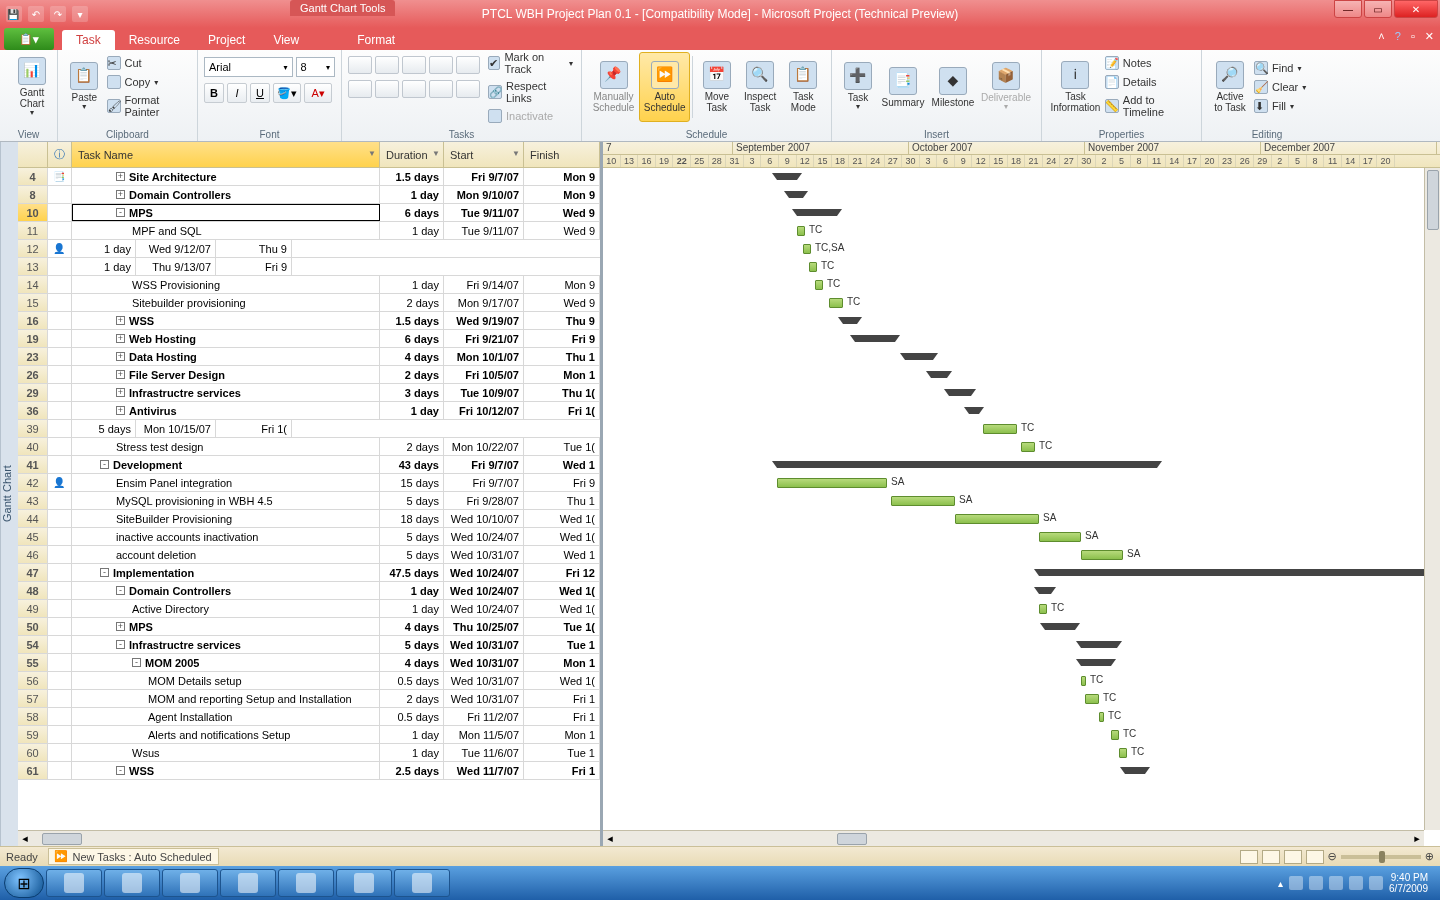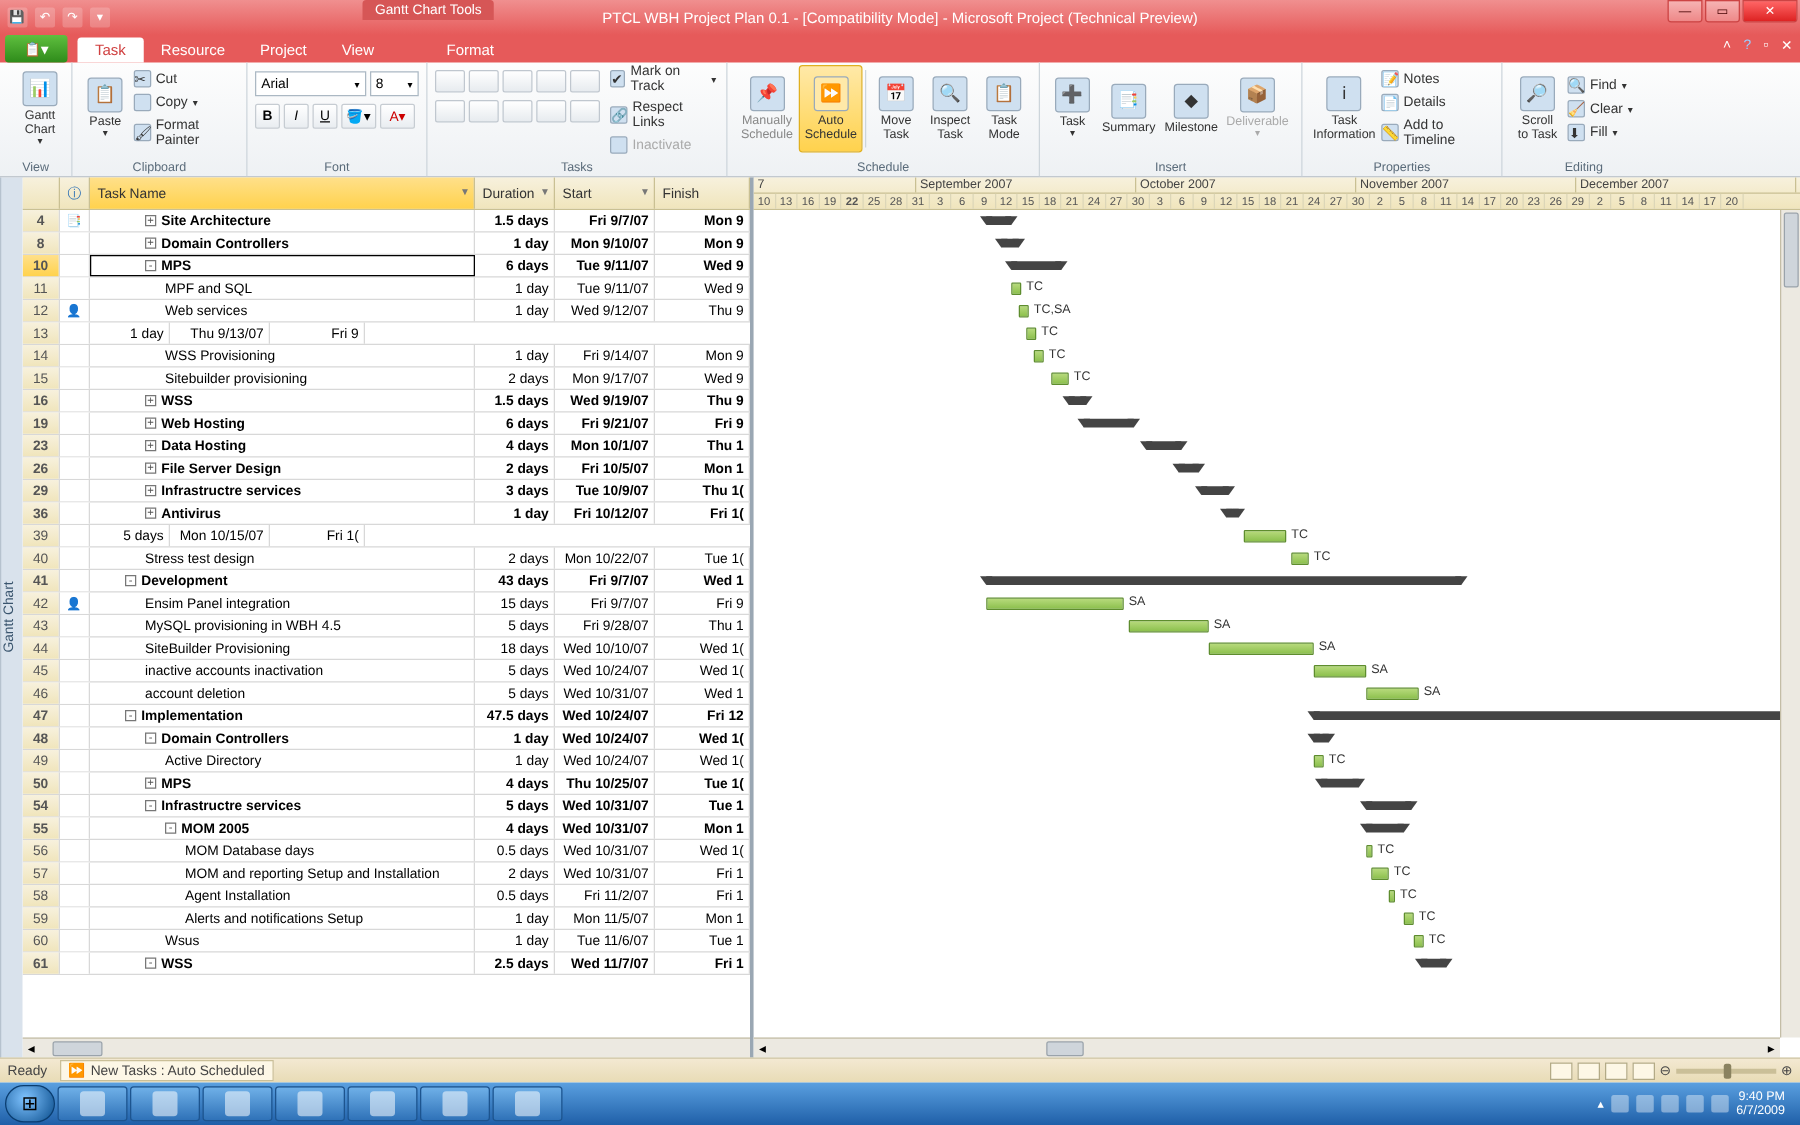--- a/index.html
+++ b/index.html
@@ -64,21 +64,21 @@
 .ghscroll .thumb{width:40px;height:12px;background:#cfd5db;border:1px solid #9aa3ab;margin-left:10px;border-radius:2px;}
 
 
 .ganttwrap{flex:1;display:flex;flex-direction:column;position:relative;}
 .ghdr2{height:26px;display:flex;flex-direction:column;background:linear-gradient(#f7f1dd,#f0e5bc);border-bottom:1px solid #c9c093;}
 .monthrow{height:13px;display:flex;border-bottom:1px solid #c9c093;}
 .monthcell{border-right:1px solid #c9c093;font-size:10px;padding-left:3px;color:#444;display:flex;align-items:center;}
 .dayrow{height:13px;display:flex;}
 .daycell{border-right:1px solid #dcd6b8;font-size:9px;color:#555;display:flex;align-items:center;justify-content:center;}
 .gbody2{flex:1;position:relative;overflow:hidden;background:#fff;}
-.gantt-row{position:absolute;left:16px;right:0;height:18px;}
+.gantt-row{position:absolute;left:4px;right:0;height:18px;}
 .bar-summary{position:absolute;height:7px;background:#444;top:5px;}
 .bar-summary::before,.bar-summary::after{content:"";position:absolute;top:0;border-top:7px solid #444;border-left:5px solid transparent;border-right:5px solid transparent;}
 .bar-summary::before{left:-5px;} .bar-summary::after{right:-5px;}
 .bar-task{position:absolute;height:10px;top:4px;background:linear-gradient(#b7da7c,#8cc04d);border:1px solid #5e8d2e;border-radius:1px;}
 .bar-lbl{position:absolute;top:2px;font-size:10px;color:#333;white-space:nowrap;}
 .gvscroll{position:absolute;right:0;top:26px;bottom:16px;width:16px;background:#ece9e1;border-left:1px solid #c3bda6;}
 .gvscroll .thumb{width:12px;height:60px;margin:2px auto;background:#cfd5db;border:1px solid #9aa3ab;border-radius:2px;}
 .ghscroll2{position:absolute;left:0;right:16px;bottom:0;height:16px;background:#ece9e1;border-top:1px solid #c3bda6;display:flex;align-items:center;}
 .ghscroll2 .thumb{width:30px;height:12px;background:#cfd5db;border:1px solid #9aa3ab;margin-left:220px;border-radius:2px;}
 
@@ -307,21 +307,21 @@
             <span>Add to Timeline</span>
           </div>
       </div>
     </div>
     <div class="label">Properties</div>
   </div>
   <div class="ribgroup" style="width:130px;border-right:none">
     <div style="display:flex;height:70px">
       <div class="bigbtn" style="width:44px">
           <div class="ico">🔎</div>
-          <span style="white-space:pre-line">Scroll
+          <span style="white-space:pre-line">Active
 to Task</span>
         </div>
       <div style="display:flex;flex-direction:column;justify-content:center;gap:3px">
         <div class="smbtn">
             <span class="dot">🔍</span>
             <span>Find</span>
             <span style="font-size:8px">▾</span>
           </div>
         <div class="smbtn">
             <span class="dot">🧹</span>
@@ -404,23 +404,20 @@
           <div class="c name" style="padding-left:60px">
             <span>MPF and SQL</span>
           </div>
           <div class="c dur">1 day</div>
           <div class="c start">Tue 9/11/07</div>
           <div class="c fin">Wed 9</div>
         </div>
         <div class="grow">
           <div class="c id">12</div>
           <div class="c ind">👤</div>
-          <div class="c name" style="padding-left:60px">
-            <span>Web services</span>
-          </div>
           <div class="c dur">1 day</div>
           <div class="c start">Wed 9/12/07</div>
           <div class="c fin">Thu 9</div>
         </div>
         <div class="grow">
           <div class="c id">13</div>
           <div class="c ind"></div>
           <div class="c dur">1 day</div>
           <div class="c start">Thu 9/13/07</div>
           <div class="c fin">Fri 9</div>
@@ -651,21 +648,21 @@
             <span>MOM 2005</span>
           </div>
           <div class="c dur">4 days</div>
           <div class="c start">Wed 10/31/07</div>
           <div class="c fin">Mon 1</div>
         </div>
         <div class="grow">
           <div class="c id">56</div>
           <div class="c ind"></div>
           <div class="c name" style="padding-left:76px">
-            <span>MOM Database days</span>
+            <span>MOM Details setup</span>
           </div>
           <div class="c dur">0.5 days</div>
           <div class="c start">Wed 10/31/07</div>
           <div class="c fin">Wed 1(</div>
         </div>
         <div class="grow">
           <div class="c id">57</div>
           <div class="c ind"></div>
           <div class="c name" style="padding-left:76px">
             <span>MOM and reporting Setup and Installation</span>

